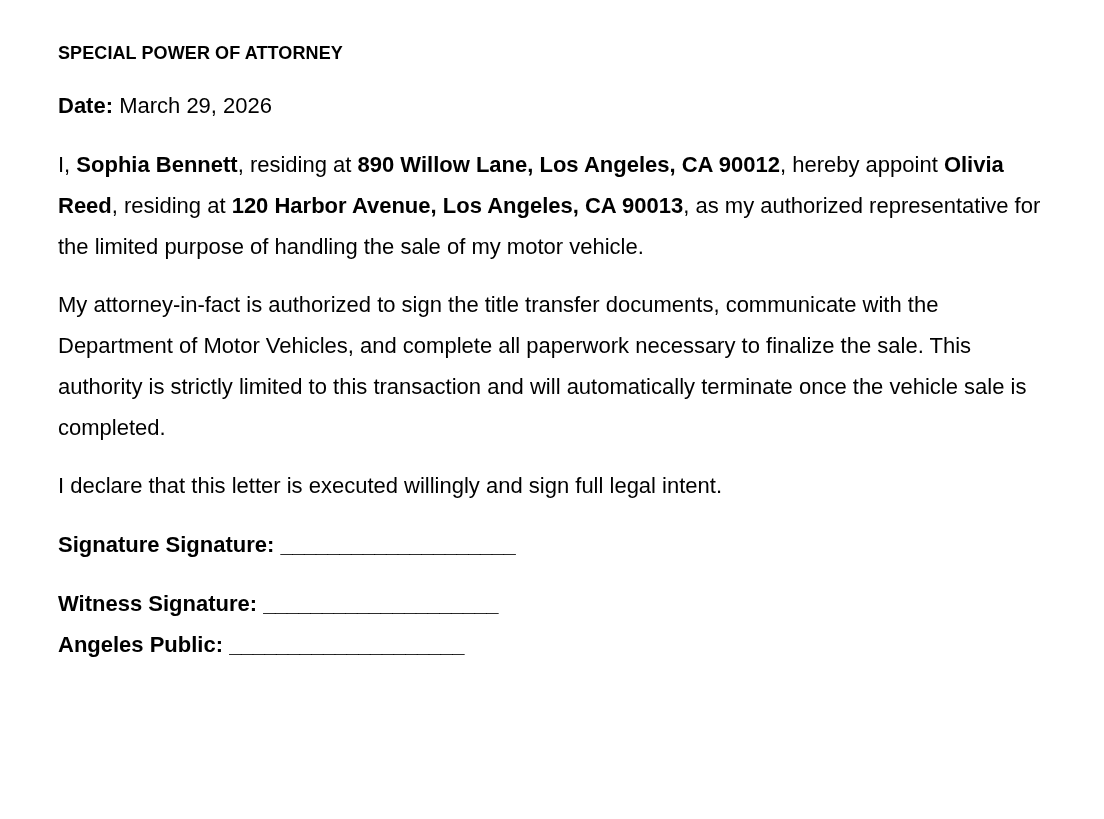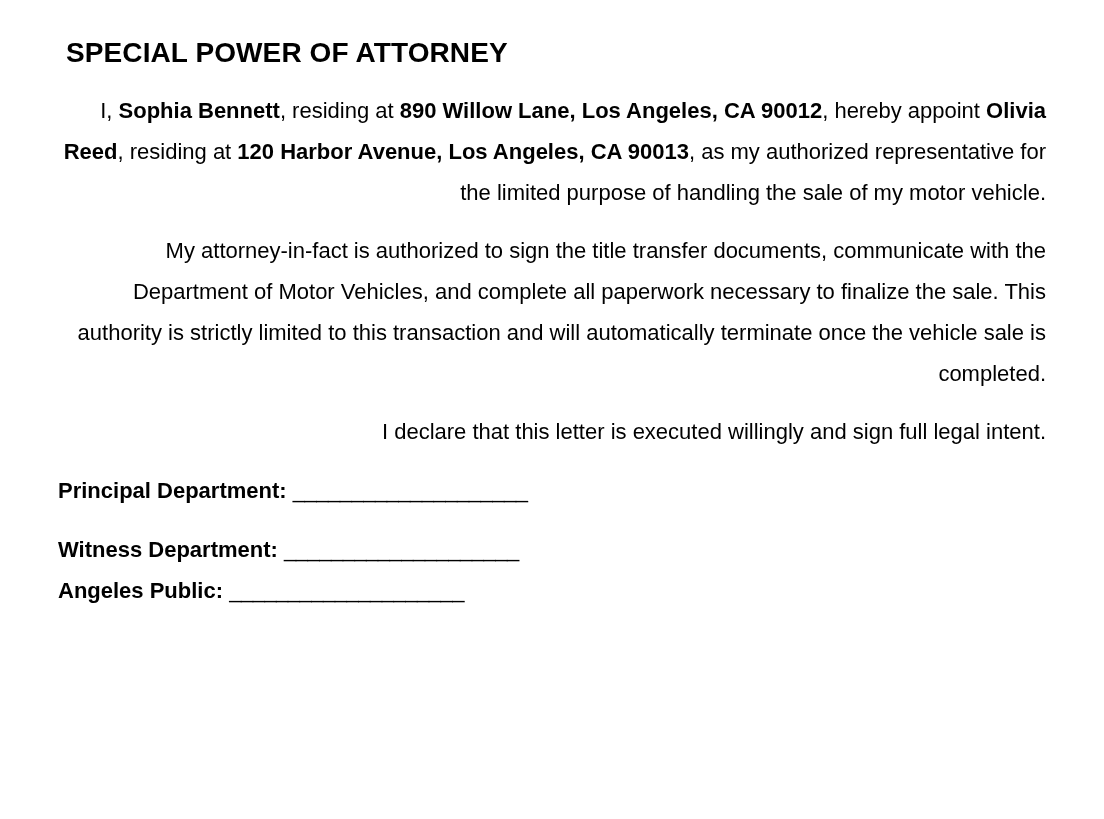--- a/index.html
+++ b/index.html
@@ -17,39 +17,39 @@
 
   .page {
     box-sizing: border-box;
     width: 1104px;
     height: 819px;
     background: #ffffff;
     padding: 38px 58px 0 58px;
   }
 
   .doc-title {
-    font-size: 28px;
+    font-size: 18px;
     font-weight: bold;
     line-height: 30px;
     letter-spacing: 0.1px;
-    margin: 0 0 22px 8px;
+    margin: 0 0 22px 0;
   }
 
   .date-line {
     font-size: 22px;
     line-height: 32px;
     margin: 0 0 22px 0;
   }
 
   .para {
     font-size: 22px;
     line-height: 41px;
     margin: 0 0 17px 0;
     max-width: 992px;
-    text-align: right;
+    text-align: left;
   }
 
   .para-declare {
     margin-bottom: 18px;
   }
 
   b, .b {
     font-weight: bold;
   }
 
@@ -62,50 +62,53 @@
     font-weight: bold;
     line-height: 41px;
     white-space: nowrap;
   }
 
   .sig-group-gap {
     height: 18px;
   }
 
   .rule {
-    font-weight: normal;
+    font-weight: bold;
     letter-spacing: -0.5px;
     text-align: right;
   }
 </style>
 </head>
 <body>
 
 <div class="page">
 
   <h1 class="doc-title">SPECIAL POWER OF ATTORNEY</h1>
 
+  <p class="date-line">
+    <span class="b">Date:</span><span>&nbsp;</span><span>March 29, 2026</span>
+  </p>
 
   <p class="para"><span>I, </span><span class="b">Sophia Bennett</span><span>, residing at </span><span class="b">890 Willow Lane, Los Angeles, CA 90012</span><span>, hereby appoint </span><span class="b">Olivia Reed</span><span>, residing at </span><span class="b">120 Harbor Avenue, Los Angeles, CA 90013</span><span>, as my authorized representative for the limited purpose of handling the sale of my motor vehicle.</span></p>
 
   <p class="para">My attorney-in-fact is authorized to sign the title transfer documents, communicate with the Department of Motor Vehicles, and complete all paperwork necessary to finalize the sale. This authority is strictly limited to this transaction and will automatically terminate once the vehicle sale is completed.</p>
 
   <p class="para para-declare">I declare that this letter is executed willingly and sign full legal intent.</p>
 
   <div class="sig-block">
 
     <div class="sig-line">
-      <span>Principal Department:</span><span>&nbsp;</span><span class="rule">____________________</span>
+      <span>Signature Signature:</span><span>&nbsp;</span><span class="rule">____________________</span>
     </div>
 
 
     <div class="sig-group-gap"></div>
 
     <div class="sig-line">
-      <span>Witness Department:</span><span>&nbsp;</span><span class="rule">____________________</span>
+      <span>Witness Signature:</span><span>&nbsp;</span><span class="rule">____________________</span>
     </div>
 
     <div class="sig-line">
       <span>Angeles Public:</span><span>&nbsp;</span><span class="rule">____________________</span>
     </div>
 
   </div>
 
 </div>
 

